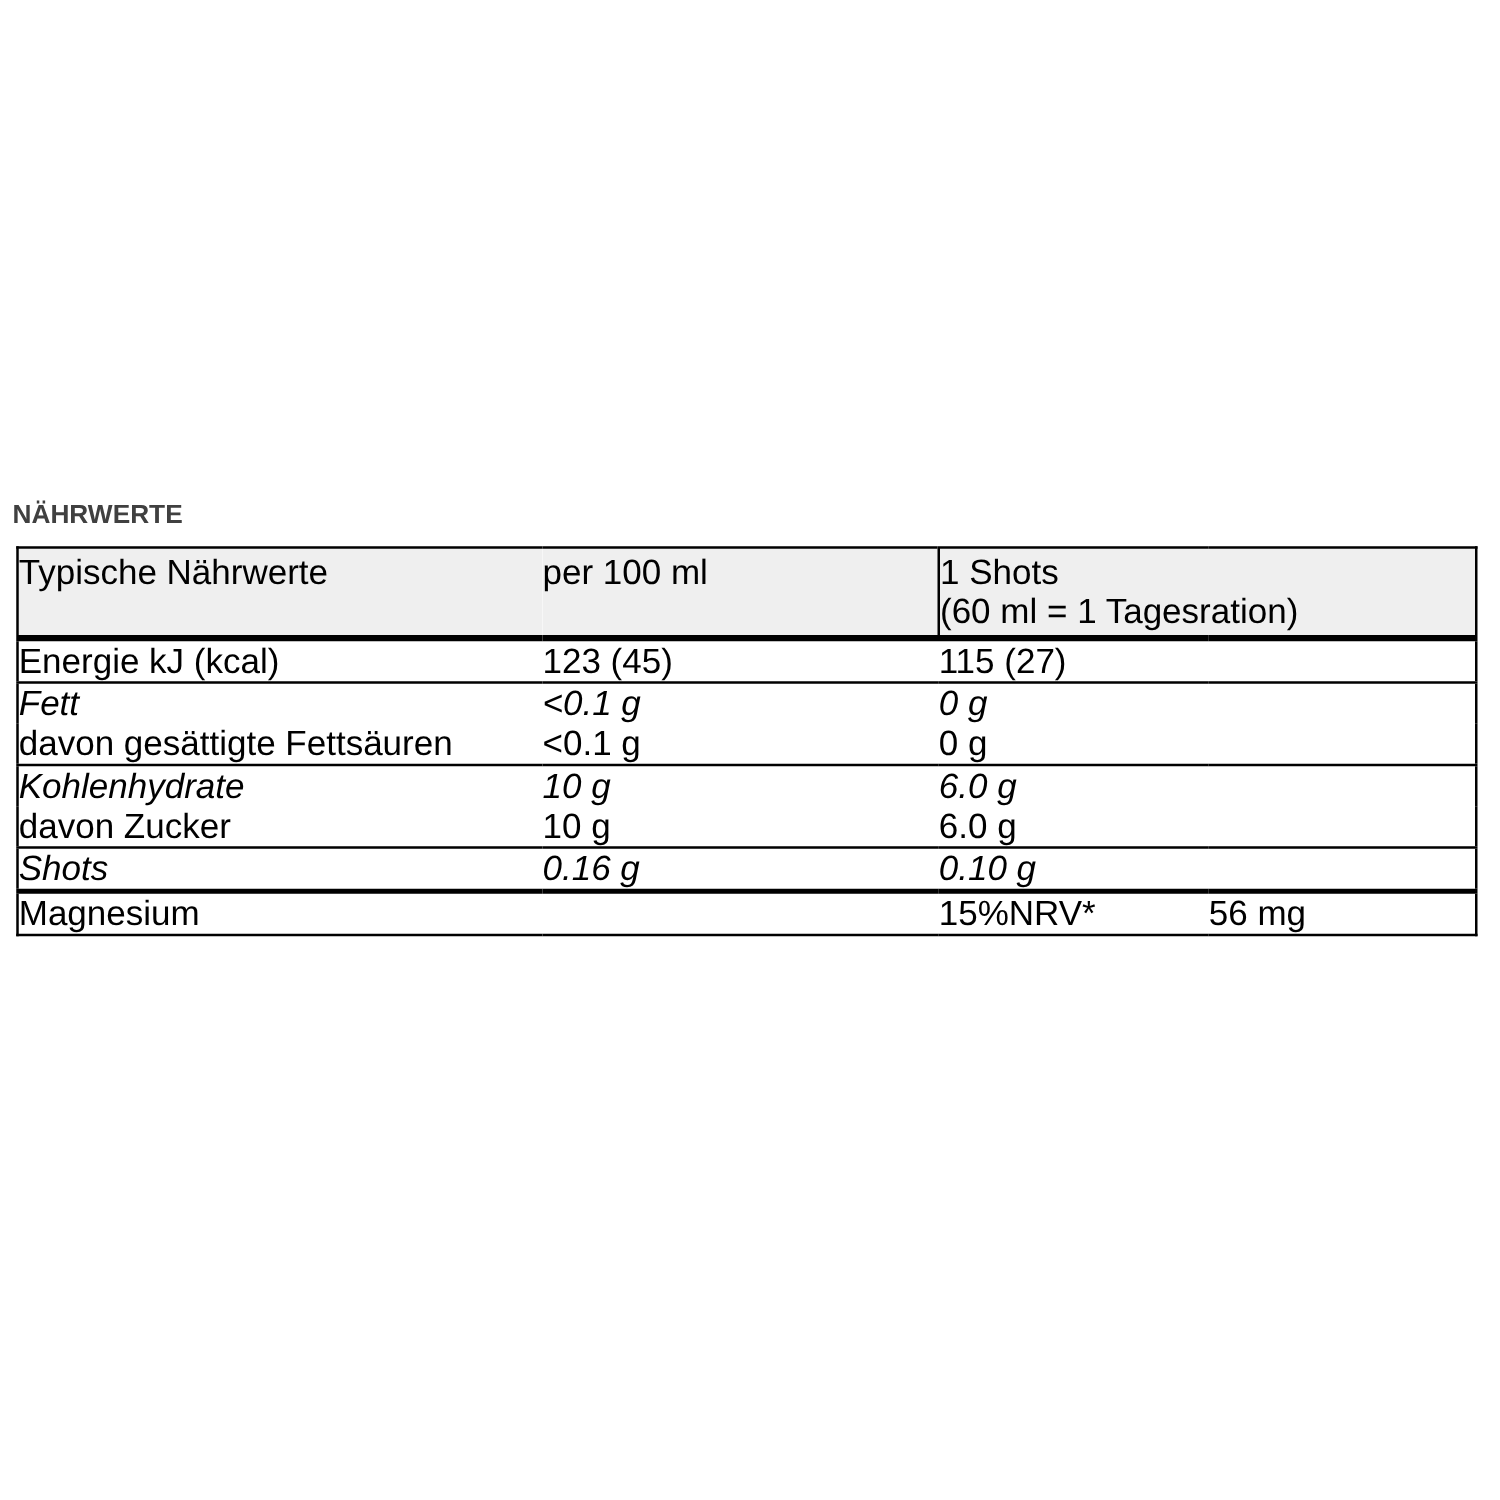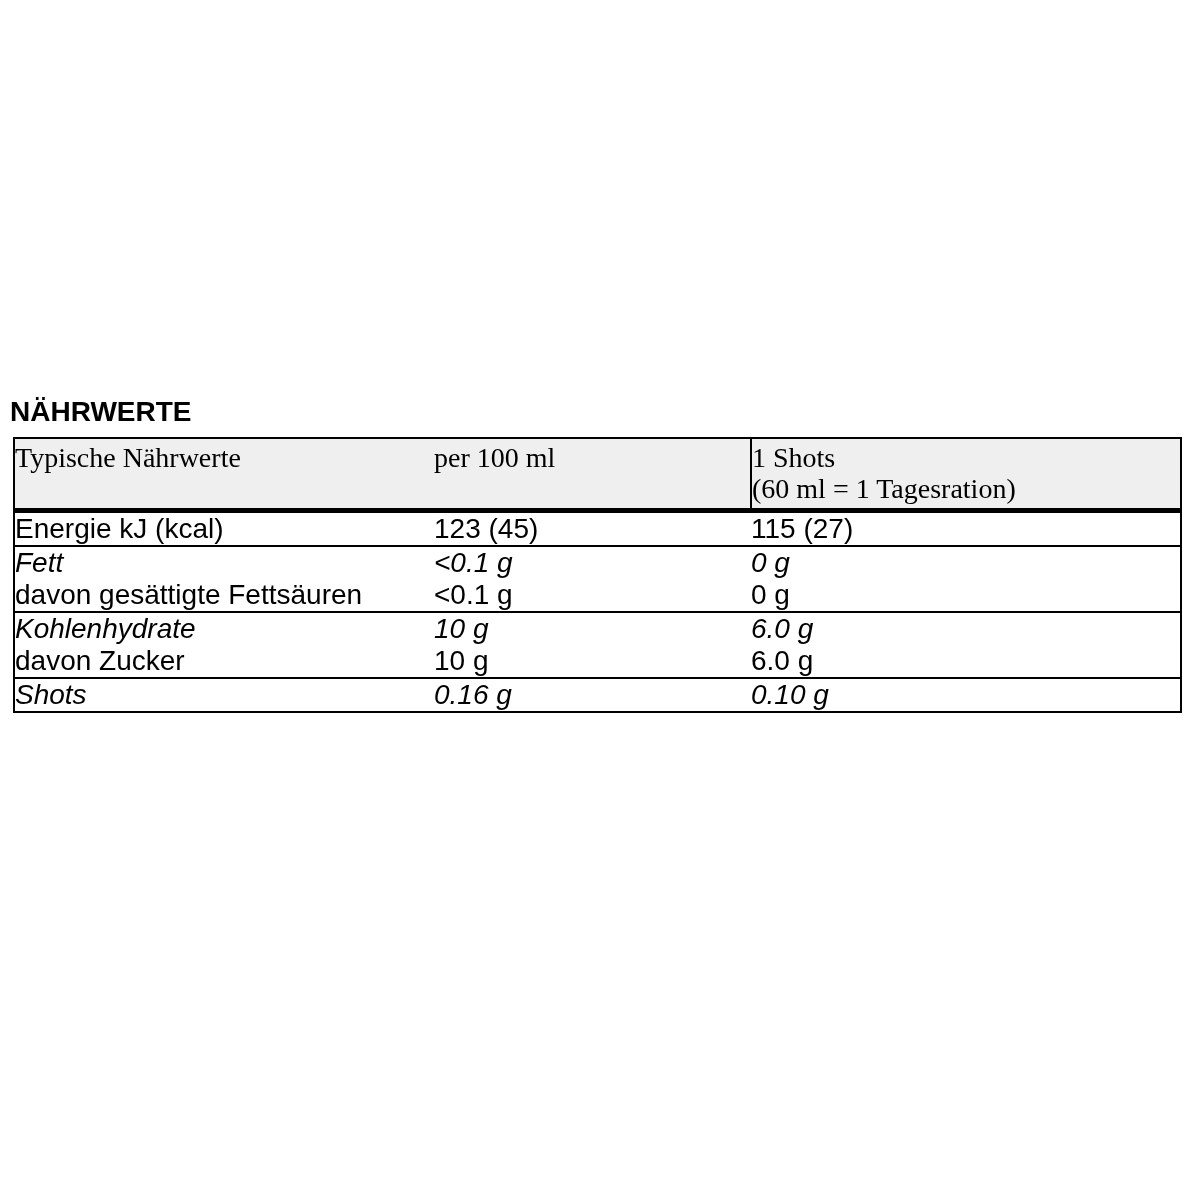--- a/index.html
+++ b/index.html
@@ -10,24 +10,24 @@
     background: #ffffff;
     color: #000000;
     font-family: "Liberation Sans", sans-serif;
     overflow: hidden;
   }
   .title {
     position: absolute;
     left: 10px;
     top: 396px;
     margin: 0;
-    font-size: 28px;
+    font-size: 21px;
     line-height: 32px;
     font-weight: bold;
-    color: #000000;
+    color: #404040;
   }
   table.nutrition {
     position: absolute;
     left: 13px;
     top: 437px;
     width: 1167px;
     border-collapse: collapse;
     table-layout: fixed;
     font-size: 28px;
     border: 2px solid #000000;
@@ -40,21 +40,20 @@
   }
   td.label { text-align: left;  padding-left: 11px; }
   td.num   { padding-right: 12px; }
 
   tr.header td {
     background: #EFEFEF;
     height: 66px;
     border-bottom: 5px solid #000000;
     line-height: 31px;
     padding-top: 3px;
-    font-family: Liberation Serif, serif;
   }
   tr.header td.shots { border-left: 2px solid #000000; }
 
   tr.row td { height: 32px; line-height: 32px; }
   tr.bt2 td { border-top: 2px solid #000000; font-style: italic; }
   tr.bt4 td { border-top: 4px solid #000000; }
 </style>
 </head>
 <body>
 
@@ -110,16 +109,22 @@
       <td class="num" colspan="2">6.0 g</td>
     </tr>
 
 
     <tr class="row bt2">
       <td class="label">Shots</td>
       <td class="num">0.16 g</td>
       <td class="num" colspan="2">0.10 g</td>
     </tr>
 
+    <tr class="row bt4">
+      <td class="label">Magnesium</td>
+      <td class="num"></td>
+      <td class="num">15%NRV*</td>
+      <td class="num">56 mg</td>
+    </tr>
   </tbody>
     </table>
 
 </div>
 
 </body></html>

